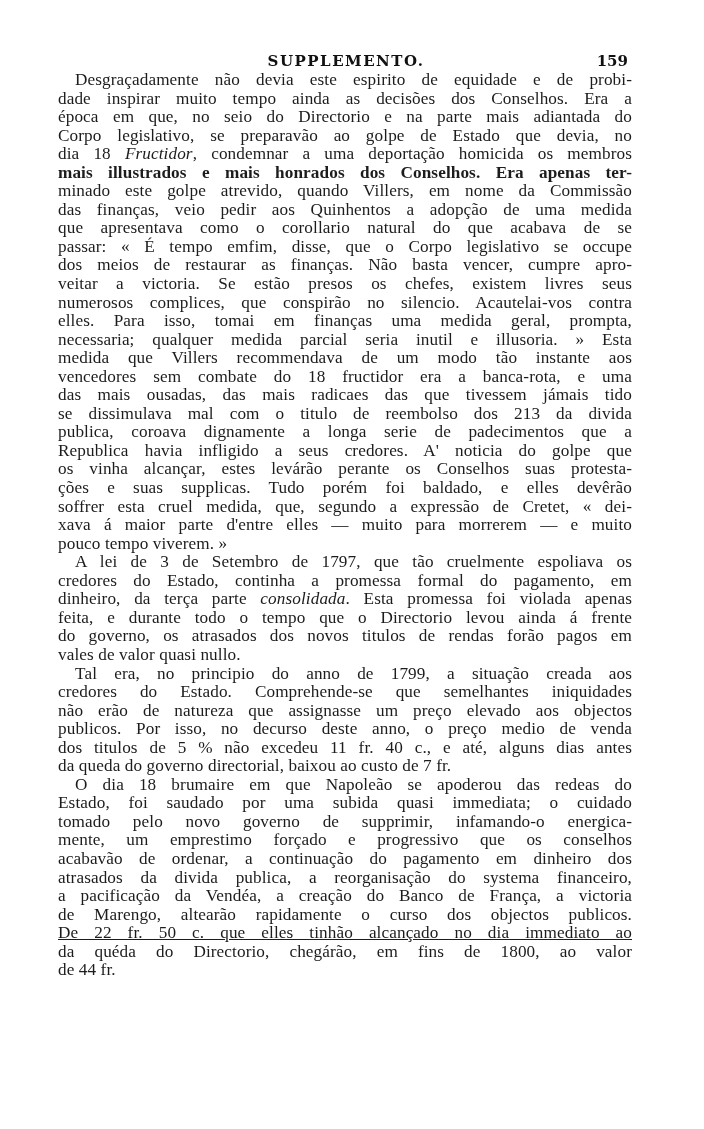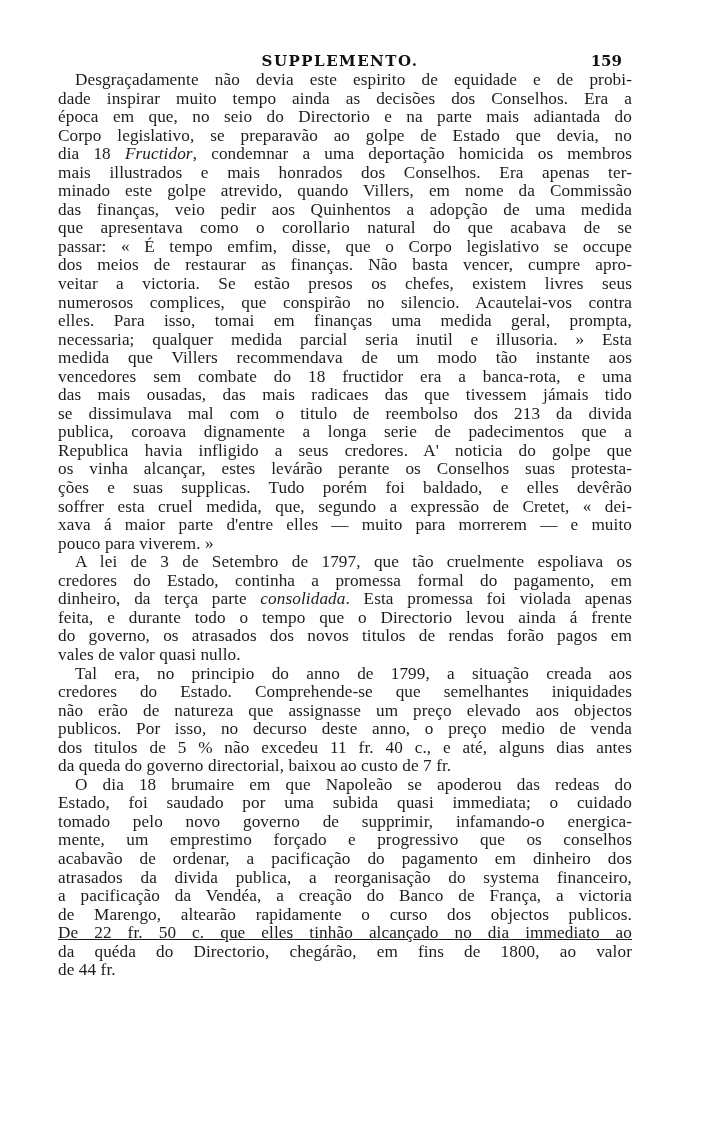--- a/index.html
+++ b/index.html
@@ -3,21 +3,21 @@
 <meta charset="utf-8">
 <style>
   html, body { margin: 0; padding: 0; background: #ffffff; }
   body { width: 704px; height: 1129px; position: relative; overflow: hidden; }
   .page {
     position: absolute; left: 0; top: 0; width: 704px; height: 1129px;
     background: #ffffff; color: #1a1a1a;
     font-family: "Liberation Serif", "DejaVu Serif", serif;
   }
   .running-head {
-    position: absolute; top: 50px; left: 54px; width: 572px; height: 24px;
+    position: absolute; top: 50px; left: 60px; width: 572px; height: 24px;
   }
   .running-title {
     position: absolute; left: 0; width: 100%; top: 2px; text-align: center;
     font-family: "DejaVu Serif", serif; font-weight: bold; font-size: 15px;
     letter-spacing: 1.5px; color: #111;
   }
   .page-number {
     position: absolute; right: 4px; top: 2px;
     font-family: "DejaVu Serif", serif; font-weight: bold; font-size: 15px; color: #111;
   }
@@ -41,41 +41,41 @@
     <div class="running-title">SUPPLEMENTO.</div>
     <div class="page-number">159</div>
   </div>
   <div class="body-text" id="body-text">
       <div class="para">
         <span class="line" style="white-space: nowrap; word-spacing: 0px;"><span>Desgraçadamente não devia este espirito de equidade e de probi-</span></span>
         <span class="line" style="white-space: nowrap; word-spacing: 0px;"><span>dade inspirar muito tempo ainda as decisões dos Conselhos. Era a</span></span>
         <span class="line" style="white-space: nowrap; word-spacing: 0px;"><span>época em que, no seio do Directorio e na parte mais adiantada do</span></span>
         <span class="line" style="white-space: nowrap; word-spacing: 0px;"><span>Corpo legislativo, se preparavão ao golpe de Estado que devia, no</span></span>
         <span class="line" style="white-space: nowrap; word-spacing: 0px;"><span>dia 18 </span><span class="it">Fructidor</span><span>, condemnar a uma deportação homicida os membros</span></span>
-        <span class="line" style="white-space: nowrap; word-spacing: 0px;"><span>mais illustrados e mais honrados dos Conselhos. Era apenas ter-</span></span>
+        <span class="line" style="white-space: nowrap; word-spacing: 0px; font-weight: bold;"><span>mais illustrados e mais honrados dos Conselhos. Era apenas ter-</span></span>
         <span class="line" style="white-space: nowrap; word-spacing: 0px;"><span>minado este golpe atrevido, quando Villers, em nome da Commissão</span></span>
         <span class="line" style="white-space: nowrap; word-spacing: 0px;"><span>das finanças, veio pedir aos Quinhentos a adopção de uma medida</span></span>
         <span class="line" style="white-space: nowrap; word-spacing: 0px;"><span>que apresentava como o corollario natural do que acabava de se</span></span>
         <span class="line" style="white-space: nowrap; word-spacing: 0px;"><span>passar: « É tempo emfim, disse, que o Corpo legislativo se occupe</span></span>
         <span class="line" style="white-space: nowrap; word-spacing: 0px;"><span>dos meios de restaurar as finanças. Não basta vencer, cumpre apro-</span></span>
         <span class="line" style="white-space: nowrap; word-spacing: 0px;"><span>veitar a victoria. Se estão presos os chefes, existem livres seus</span></span>
         <span class="line" style="white-space: nowrap; word-spacing: 0px;"><span>numerosos complices, que conspirão no silencio. Acautelai-vos contra</span></span>
         <span class="line" style="white-space: nowrap; word-spacing: 0px;"><span>elles. Para isso, tomai em finanças uma medida geral, prompta,</span></span>
         <span class="line" style="white-space: nowrap; word-spacing: 0px;"><span>necessaria; qualquer medida parcial seria inutil e illusoria. » Esta</span></span>
         <span class="line" style="white-space: nowrap; word-spacing: 0px;"><span>medida que Villers recommendava de um modo tão instante aos</span></span>
         <span class="line" style="white-space: nowrap; word-spacing: 0px;"><span>vencedores sem combate do 18 fructidor era a banca-rota, e uma</span></span>
         <span class="line" style="white-space: nowrap; word-spacing: 0px;"><span>das mais ousadas, das mais radicaes das que tivessem jámais tido</span></span>
         <span class="line" style="white-space: nowrap; word-spacing: 0px;"><span>se dissimulava mal com o titulo de reembolso dos 213 da divida</span></span>
         <span class="line" style="white-space: nowrap; word-spacing: 0px;"><span>publica, coroava dignamente a longa serie de padecimentos que a</span></span>
         <span class="line" style="white-space: nowrap; word-spacing: 0px;"><span>Republica havia infligido a seus credores. A' noticia do golpe que</span></span>
         <span class="line" style="white-space: nowrap; word-spacing: 0px;"><span>os vinha alcançar, estes levárão perante os Conselhos suas protesta-</span></span>
         <span class="line" style="white-space: nowrap; word-spacing: 0px;"><span>ções e suas supplicas. Tudo porém foi baldado, e elles devêrão</span></span>
         <span class="line" style="white-space: nowrap; word-spacing: 0px;"><span>soffrer esta cruel medida, que, segundo a expressão de Cretet, « dei-</span></span>
         <span class="line" style="white-space: nowrap; word-spacing: 0px;"><span>xava á maior parte d'entre elles — muito para morrerem — e muito</span></span>
-        <span class="line last" style="white-space: nowrap;"><span>pouco para viverem. »</span></span>
+        <span class="line last" style="white-space: nowrap;"><span>pouco tempo viverem. »</span></span>
       </div>
       <div class="para">
         <span class="line" style="white-space: nowrap; word-spacing: 0px;"><span>A lei de 3 de Setembro de 1797, que tão cruelmente espoliava os</span></span>
         <span class="line" style="white-space: nowrap; word-spacing: 0px;"><span>credores do Estado, continha a promessa formal do pagamento, em</span></span>
         <span class="line" style="white-space: nowrap; word-spacing: 0px;"><span>dinheiro, da terça parte </span><span class="it">consolidada</span><span>. Esta promessa foi violada apenas</span></span>
         <span class="line" style="white-space: nowrap; word-spacing: 0px;"><span>feita, e durante todo o tempo que o Directorio levou ainda á frente</span></span>
         <span class="line" style="white-space: nowrap; word-spacing: 0px;"><span>do governo, os atrasados dos novos titulos de rendas forão pagos em</span></span>
         <span class="line last" style="white-space: nowrap;"><span>vales de valor quasi nullo.</span></span>
       </div>
       <div class="para">
@@ -84,21 +84,21 @@
         <span class="line" style="white-space: nowrap; word-spacing: 0px;"><span>não erão de natureza que assignasse um preço elevado aos objectos</span></span>
         <span class="line" style="white-space: nowrap; word-spacing: 0px;"><span>publicos. Por isso, no decurso deste anno, o preço medio de venda</span></span>
         <span class="line" style="white-space: nowrap; word-spacing: 0px;"><span>dos titulos de 5 % não excedeu 11 fr. 40 c., e até, alguns dias antes</span></span>
         <span class="line last" style="white-space: nowrap;"><span>da queda do governo directorial, baixou ao custo de 7 fr.</span></span>
       </div>
       <div class="para">
         <span class="line" style="white-space: nowrap; word-spacing: 0px;"><span>O dia 18 brumaire em que Napoleão se apoderou das redeas do</span></span>
         <span class="line" style="white-space: nowrap; word-spacing: 0px;"><span>Estado, foi saudado por uma subida quasi immediata; o cuidado</span></span>
         <span class="line" style="white-space: nowrap; word-spacing: 0px;"><span>tomado pelo novo governo de supprimir, infamando-o energica-</span></span>
         <span class="line" style="white-space: nowrap; word-spacing: 0px;"><span>mente, um emprestimo forçado e progressivo que os conselhos</span></span>
-        <span class="line" style="white-space: nowrap; word-spacing: 0px;"><span>acabavão de ordenar, a pacificação do pagamento em dinheiro dos</span></span>
+        <span class="line" style="white-space: nowrap; word-spacing: 0px;"><span>acabavão de ordenar, a continuação do pagamento em dinheiro dos</span></span>
         <span class="line" style="white-space: nowrap; word-spacing: 0px;"><span>atrasados da divida publica, a reorganisação do systema financeiro,</span></span>
         <span class="line" style="white-space: nowrap; word-spacing: 0px;"><span>a pacificação da Vendéa, a creação do Banco de França, a victoria</span></span>
         <span class="line" style="white-space: nowrap; word-spacing: 0px;"><span>de Marengo, altearão rapidamente o curso dos objectos publicos.</span></span>
         <span class="line" style="white-space: nowrap; word-spacing: 0px; text-decoration: underline;"><span>De 22 fr. 50 c. que elles tinhão alcançado no dia immediato ao</span></span>
         <span class="line" style="white-space: nowrap; word-spacing: 0px;"><span>da quéda do Directorio, chegárão, em fins de 1800, ao valor</span></span>
         <span class="line last" style="white-space: nowrap;"><span>de 44 fr.</span></span>
       </div>
     </div>
 </div>
 

